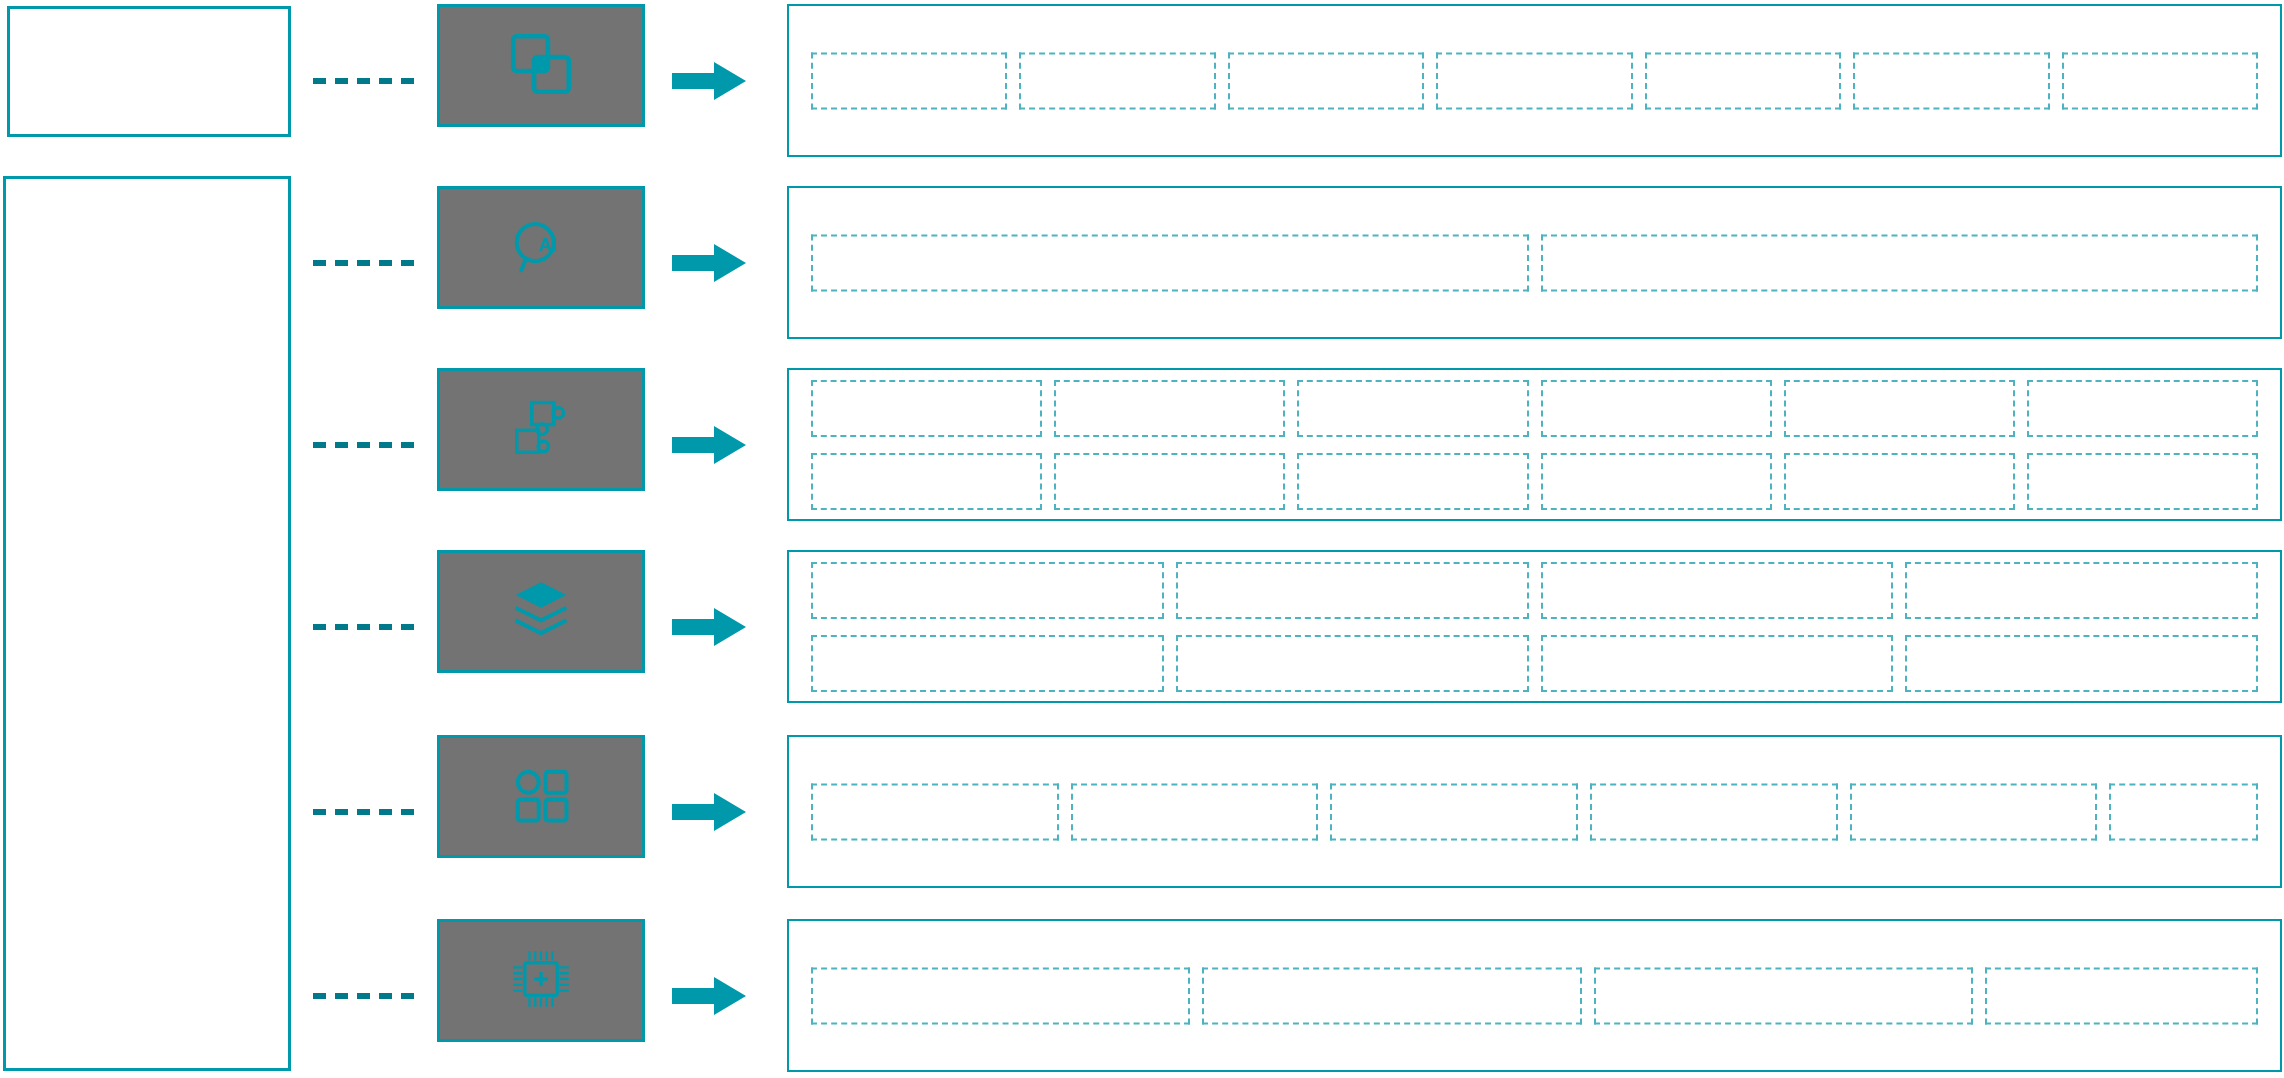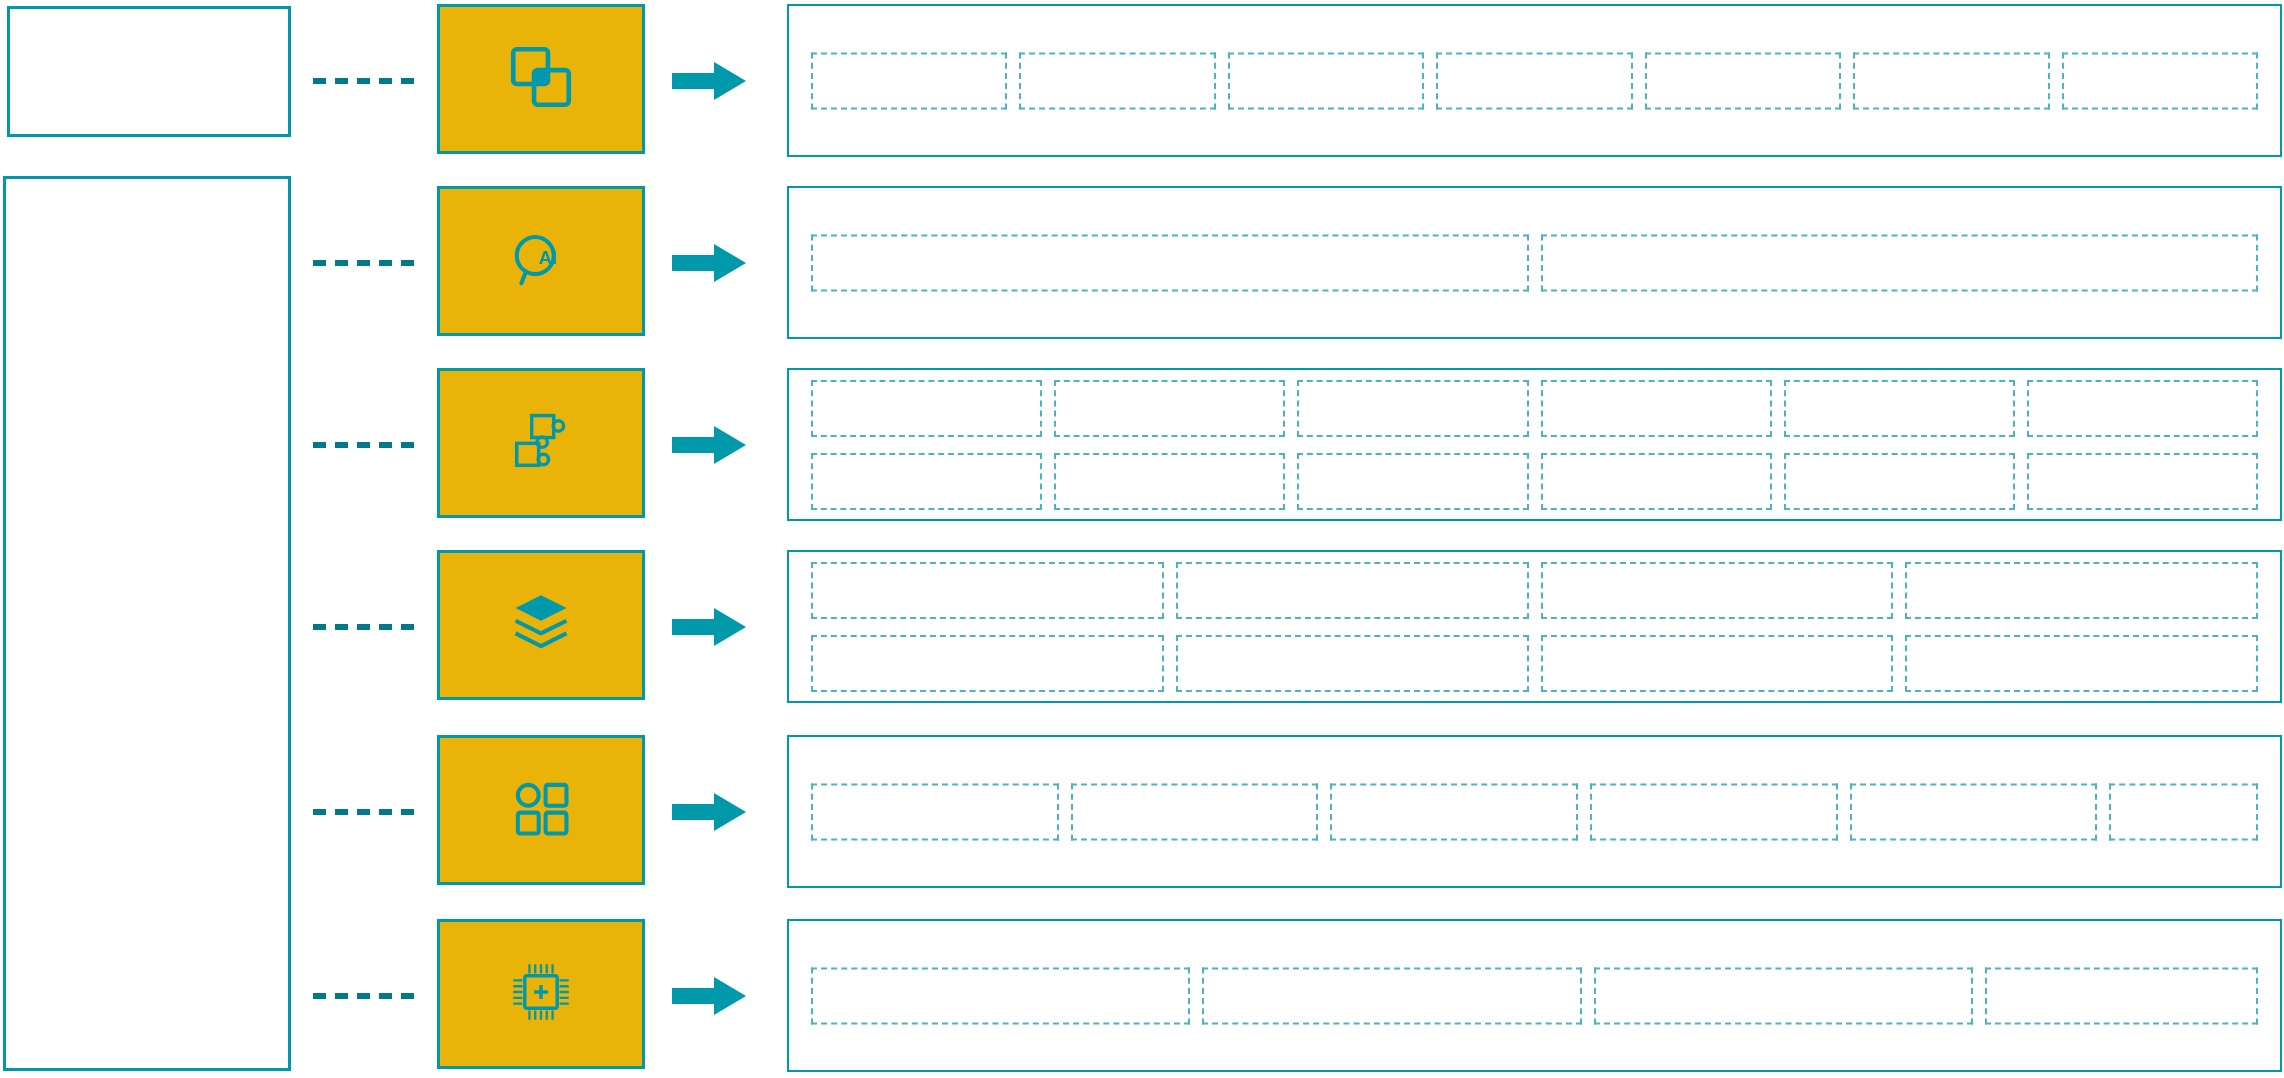--- a/index.html
+++ b/index.html
@@ -31,23 +31,23 @@
     top: 50%;
     transform: translateY(-50%);
     line-height: 0;
   }
 
   .icon-box {
     position: absolute;
     left: 437px;
     top: 0;
     width: 208px;
-    height: 150px;
+    height: 123px;
     border: 3px solid var(--accent, #0099ab);
-    background: #eab308;
+    background: #737373;
     display: flex;
     align-items: center;
     justify-content: center;
   }
 
   .arrow {
     position: absolute;
     left: 672px;
     top: 50%;
     transform: translateY(-50%);

